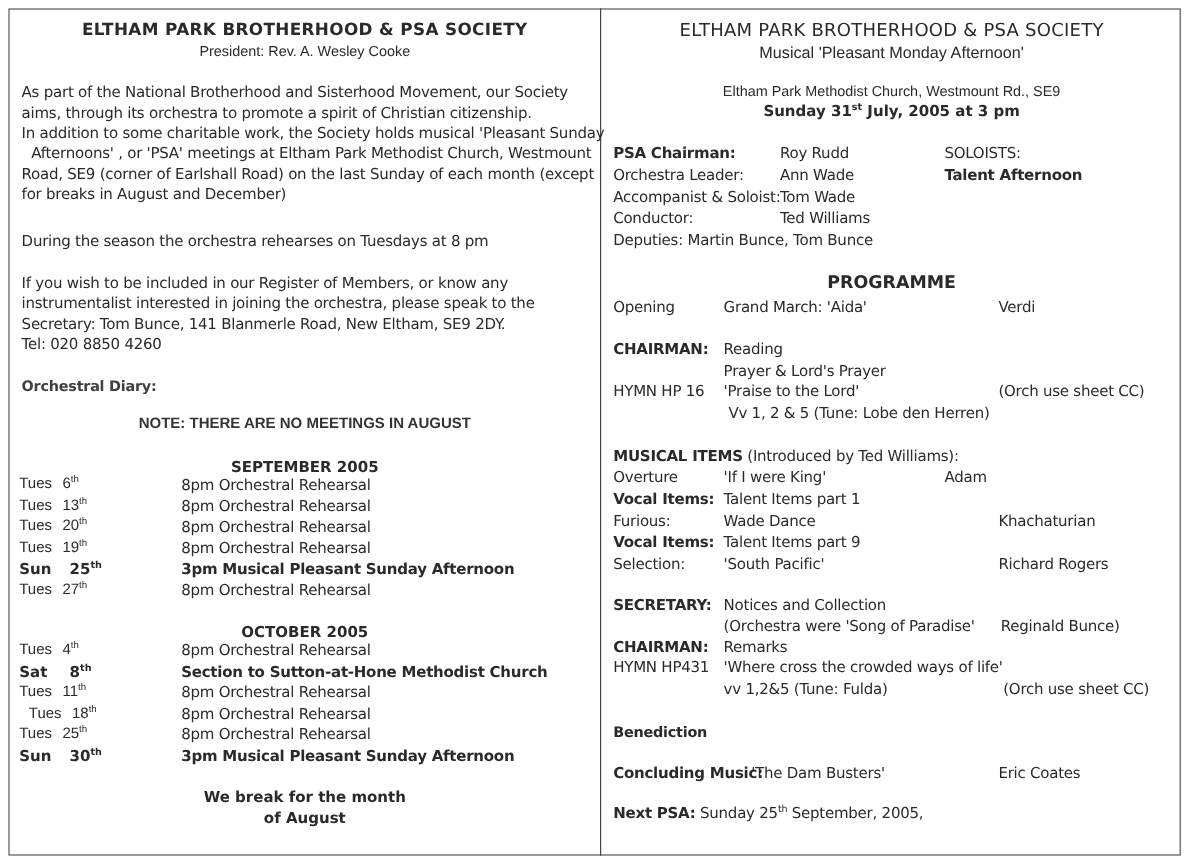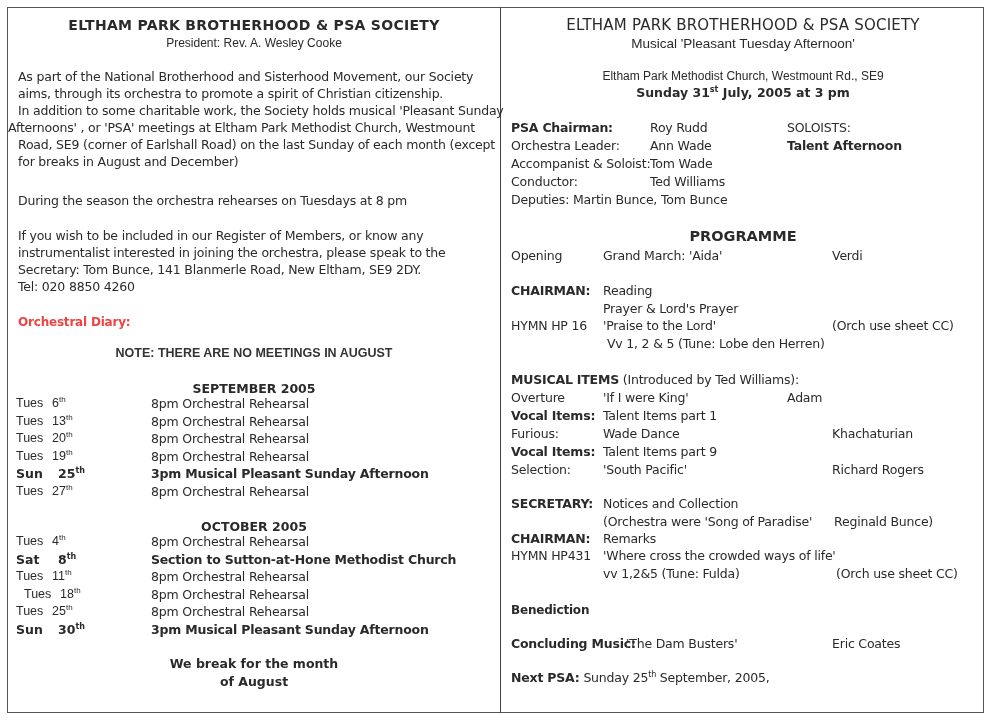--- a/index.html
+++ b/index.html
@@ -9,36 +9,36 @@
   .panel { position: absolute; top: 7px; height: 706px; box-sizing: border-box; }
   .left { left: 8px; width: 492px; }
   .right { left: 502px; width: 482px; }
   .comic { font-family: "DejaVu Sans", sans-serif; }
   .sans { font-family: "Liberation Sans", sans-serif; }
   .abs { position: absolute; white-space: nowrap; }
   .b { font-weight: bold; }
   .center { text-align: center; left: 0; right: 0; }
   sup { font-size: 8px; vertical-align: 5px; line-height: 0; }
   .t { font-size: 12.5px; letter-spacing: -0.2px; }
-  .faint { color: #ef4444; }
+  .faint { color: #404040; }
 </style>
 </head>
 <body>
 
 <div class="frame"></div>
 <div class="divider"></div>
 
 <div class="panel left">
   <div class="abs center comic b" style="top:10px;font-size:14px;letter-spacing:0.3px;">ELTHAM PARK  BROTHERHOOD &amp; PSA SOCIETY</div>
   <div class="abs center sans" style="top:29px;font-size:12px;">President:  Rev. A. Wesley Cooke</div>
 
   <div class="abs comic t" style="left:10px;top:62px;">As part of the National Brotherhood and Sisterhood Movement, our Society</div>
   <div class="abs comic t" style="left:10px;top:79px;">aims, through its orchestra to promote a spirit of Christian citizenship.</div>
   <div class="abs comic t" style="left:10px;top:96px;">In addition to some charitable work, the Society holds musical 'Pleasant Sunday</div>
-  <div class="abs comic t" style="left:0;top:113px;">Afternoons' , or 'PSA' meetings at Eltham Park Methodist Church, Westmount</div>
+  <div class="abs comic t" style="left:18px;top:113px;">Afternoons' , or 'PSA' meetings at Eltham Park Methodist Church, Westmount</div>
   <div class="abs comic t" style="left:10px;top:130px;">Road, SE9 (corner of Earlshall Road) on the last Sunday of each month (except</div>
   <div class="abs comic t" style="left:10px;top:147px;">for breaks in August and December)</div>
 
   <div class="abs comic t" style="left:10px;top:186px;">During the season the orchestra rehearses on Tuesdays at 8 pm</div>
 
   <div class="abs comic t" style="left:10px;top:221px;">If you wish to be included in our Register of Members, or know any</div>
   <div class="abs comic t" style="left:10px;top:238px;">instrumentalist interested in joining the orchestra, please speak to the</div>
   <div class="abs comic t" style="left:10px;top:255px;">Secretary:  Tom Bunce, 141 Blanmerle Road, New Eltham, SE9 2DY.</div>
   <div class="abs comic t" style="left:10px;top:272px;">Tel: 020 8850 4260</div>
 
@@ -76,21 +76,21 @@
       <div class="abs comic b" style="left:8px;top:614.5px;font-size:12.5px;"><span style="display:inline-block;width:42px;">Sun</span><span>30</span><sup>th</sup></div>
       <div class="abs comic b" style="left:143px;top:614.5px;font-size:12.5px;letter-spacing:-0.2px;">3pm Musical Pleasant Sunday Afternoon</div>
     </div>
 
   <div class="abs center comic b" style="top:667px;font-size:12.5px;">of August</div>
   <div class="abs center comic b" style="top:649px;font-size:12.5px;">We break for the month</div>
 </div>
 
 <div class="panel right">
   <div class="abs center comic" style="top:9px;font-size:15px;letter-spacing:0.2px;">ELTHAM PARK  BROTHERHOOD &amp; PSA SOCIETY</div>
-  <div class="abs center sans" style="top:29px;font-size:13.5px;">Musical 'Pleasant Tuesday Afternoon'</div>
+  <div class="abs center sans" style="top:29px;font-size:13.5px;">Musical 'Pleasant Monday Afternoon'</div>
   <div class="abs center sans" style="top:62px;font-size:12px;">Eltham Park Methodist Church, Westmount Rd., SE9</div>
   <div class="abs center comic b" style="top:78px;font-size:12.5px;"><span>Sunday 31</span><sup>st</sup><span> July, 2005 at 3 pm</span></div>
 
   <div id="officers">
       <div class="abs comic t b" style="left:9px;top:113px;">PSA Chairman:</div>
       <div class="abs comic t" style="left:148px;top:113px;">Roy Rudd</div>
       <div class="abs comic t" style="left:9px;top:131px;">Orchestra Leader:</div>
       <div class="abs comic t" style="left:148px;top:131px;">Ann Wade</div>
       <div class="abs comic t" style="left:9px;top:149px;">Accompanist &amp; Soloist:</div>
       <div class="abs comic t" style="left:148px;top:149px;">Tom Wade</div>

